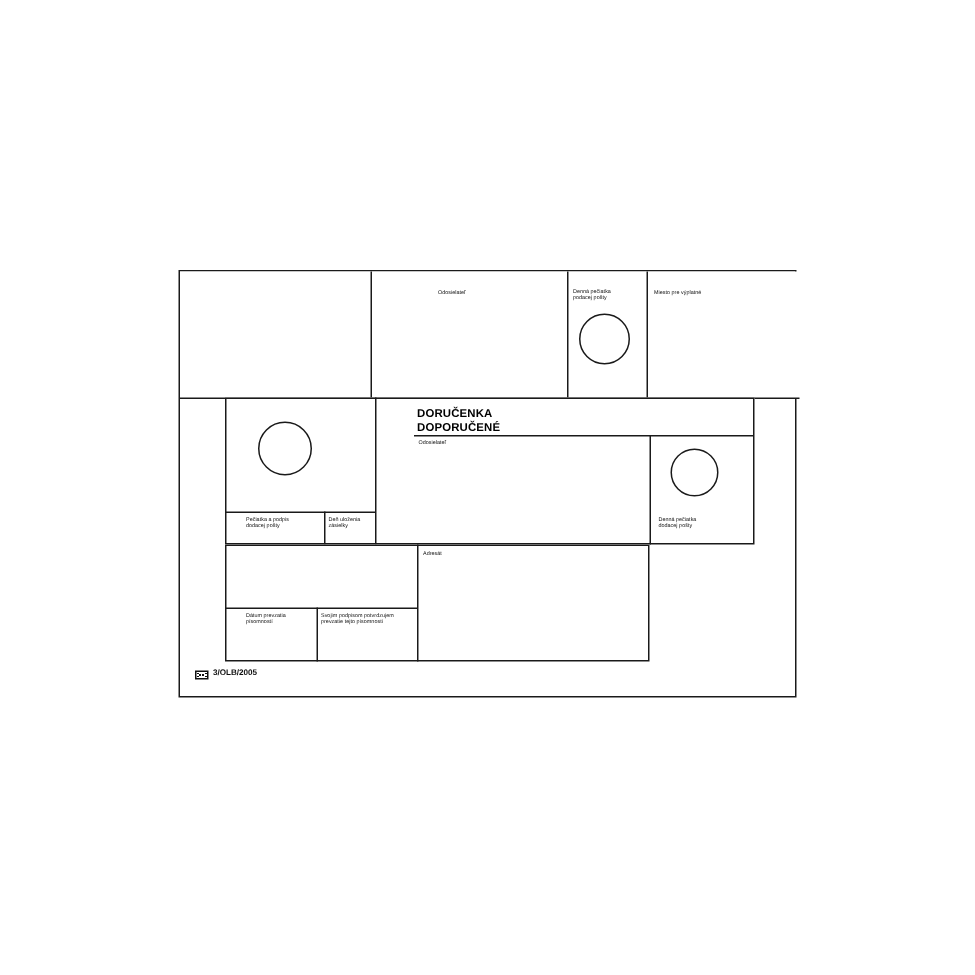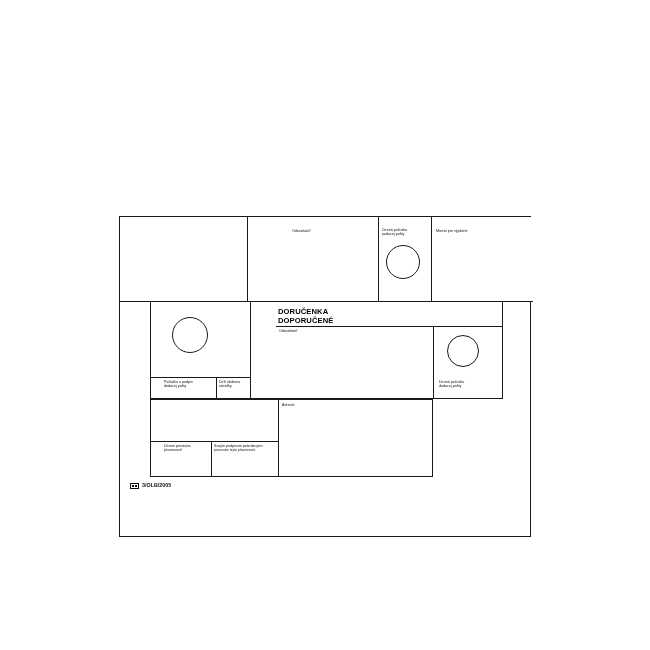--- a/index.html
+++ b/index.html
@@ -21,25 +21,24 @@
     height: 650px;
     background: #ffffff;
   }
 
   
   .form-sheet {
     position: absolute;
     left: 119px;
     top: 180px;
     width: 412px;
-    height: 321px;
+    height: 285px;
     background: #ffffff;
     border: 1px solid #1a1a1a;
     box-sizing: border-box;
-    margin-top: 36px;
   }
 
   
   .box {
     position: absolute;
     box-sizing: border-box;
     border: 1px solid #1a1a1a;
     background: #ffffff;
   }
 

